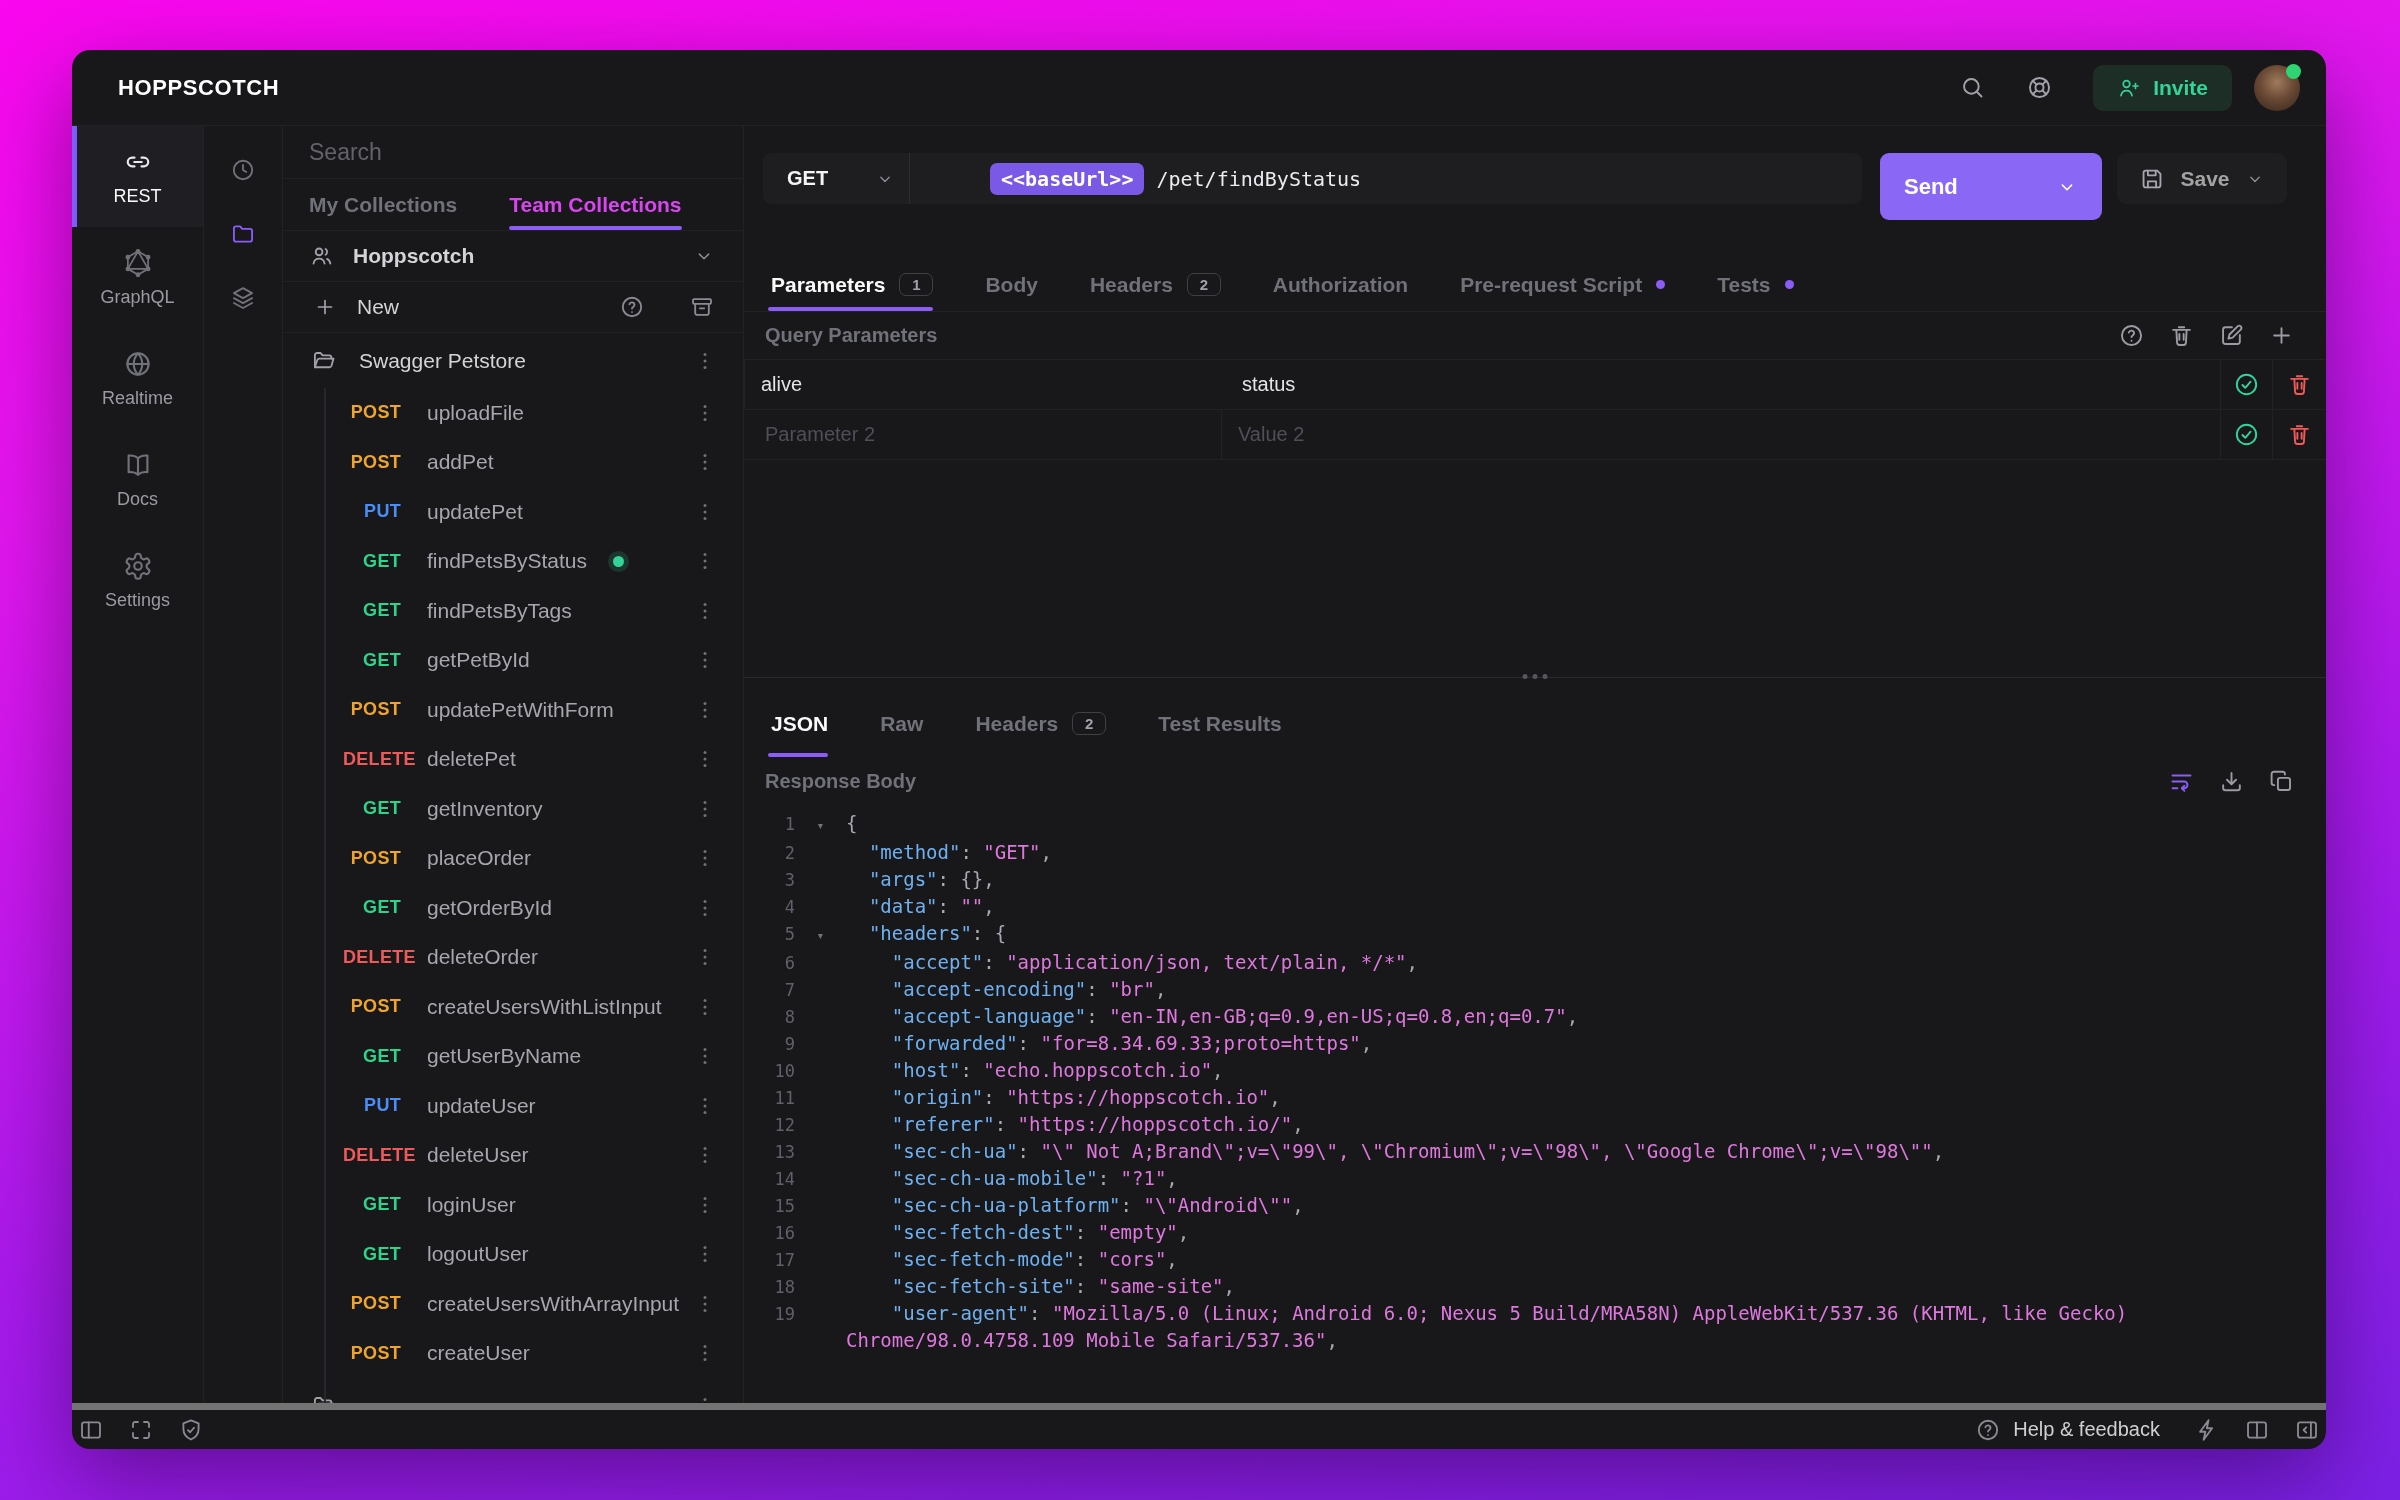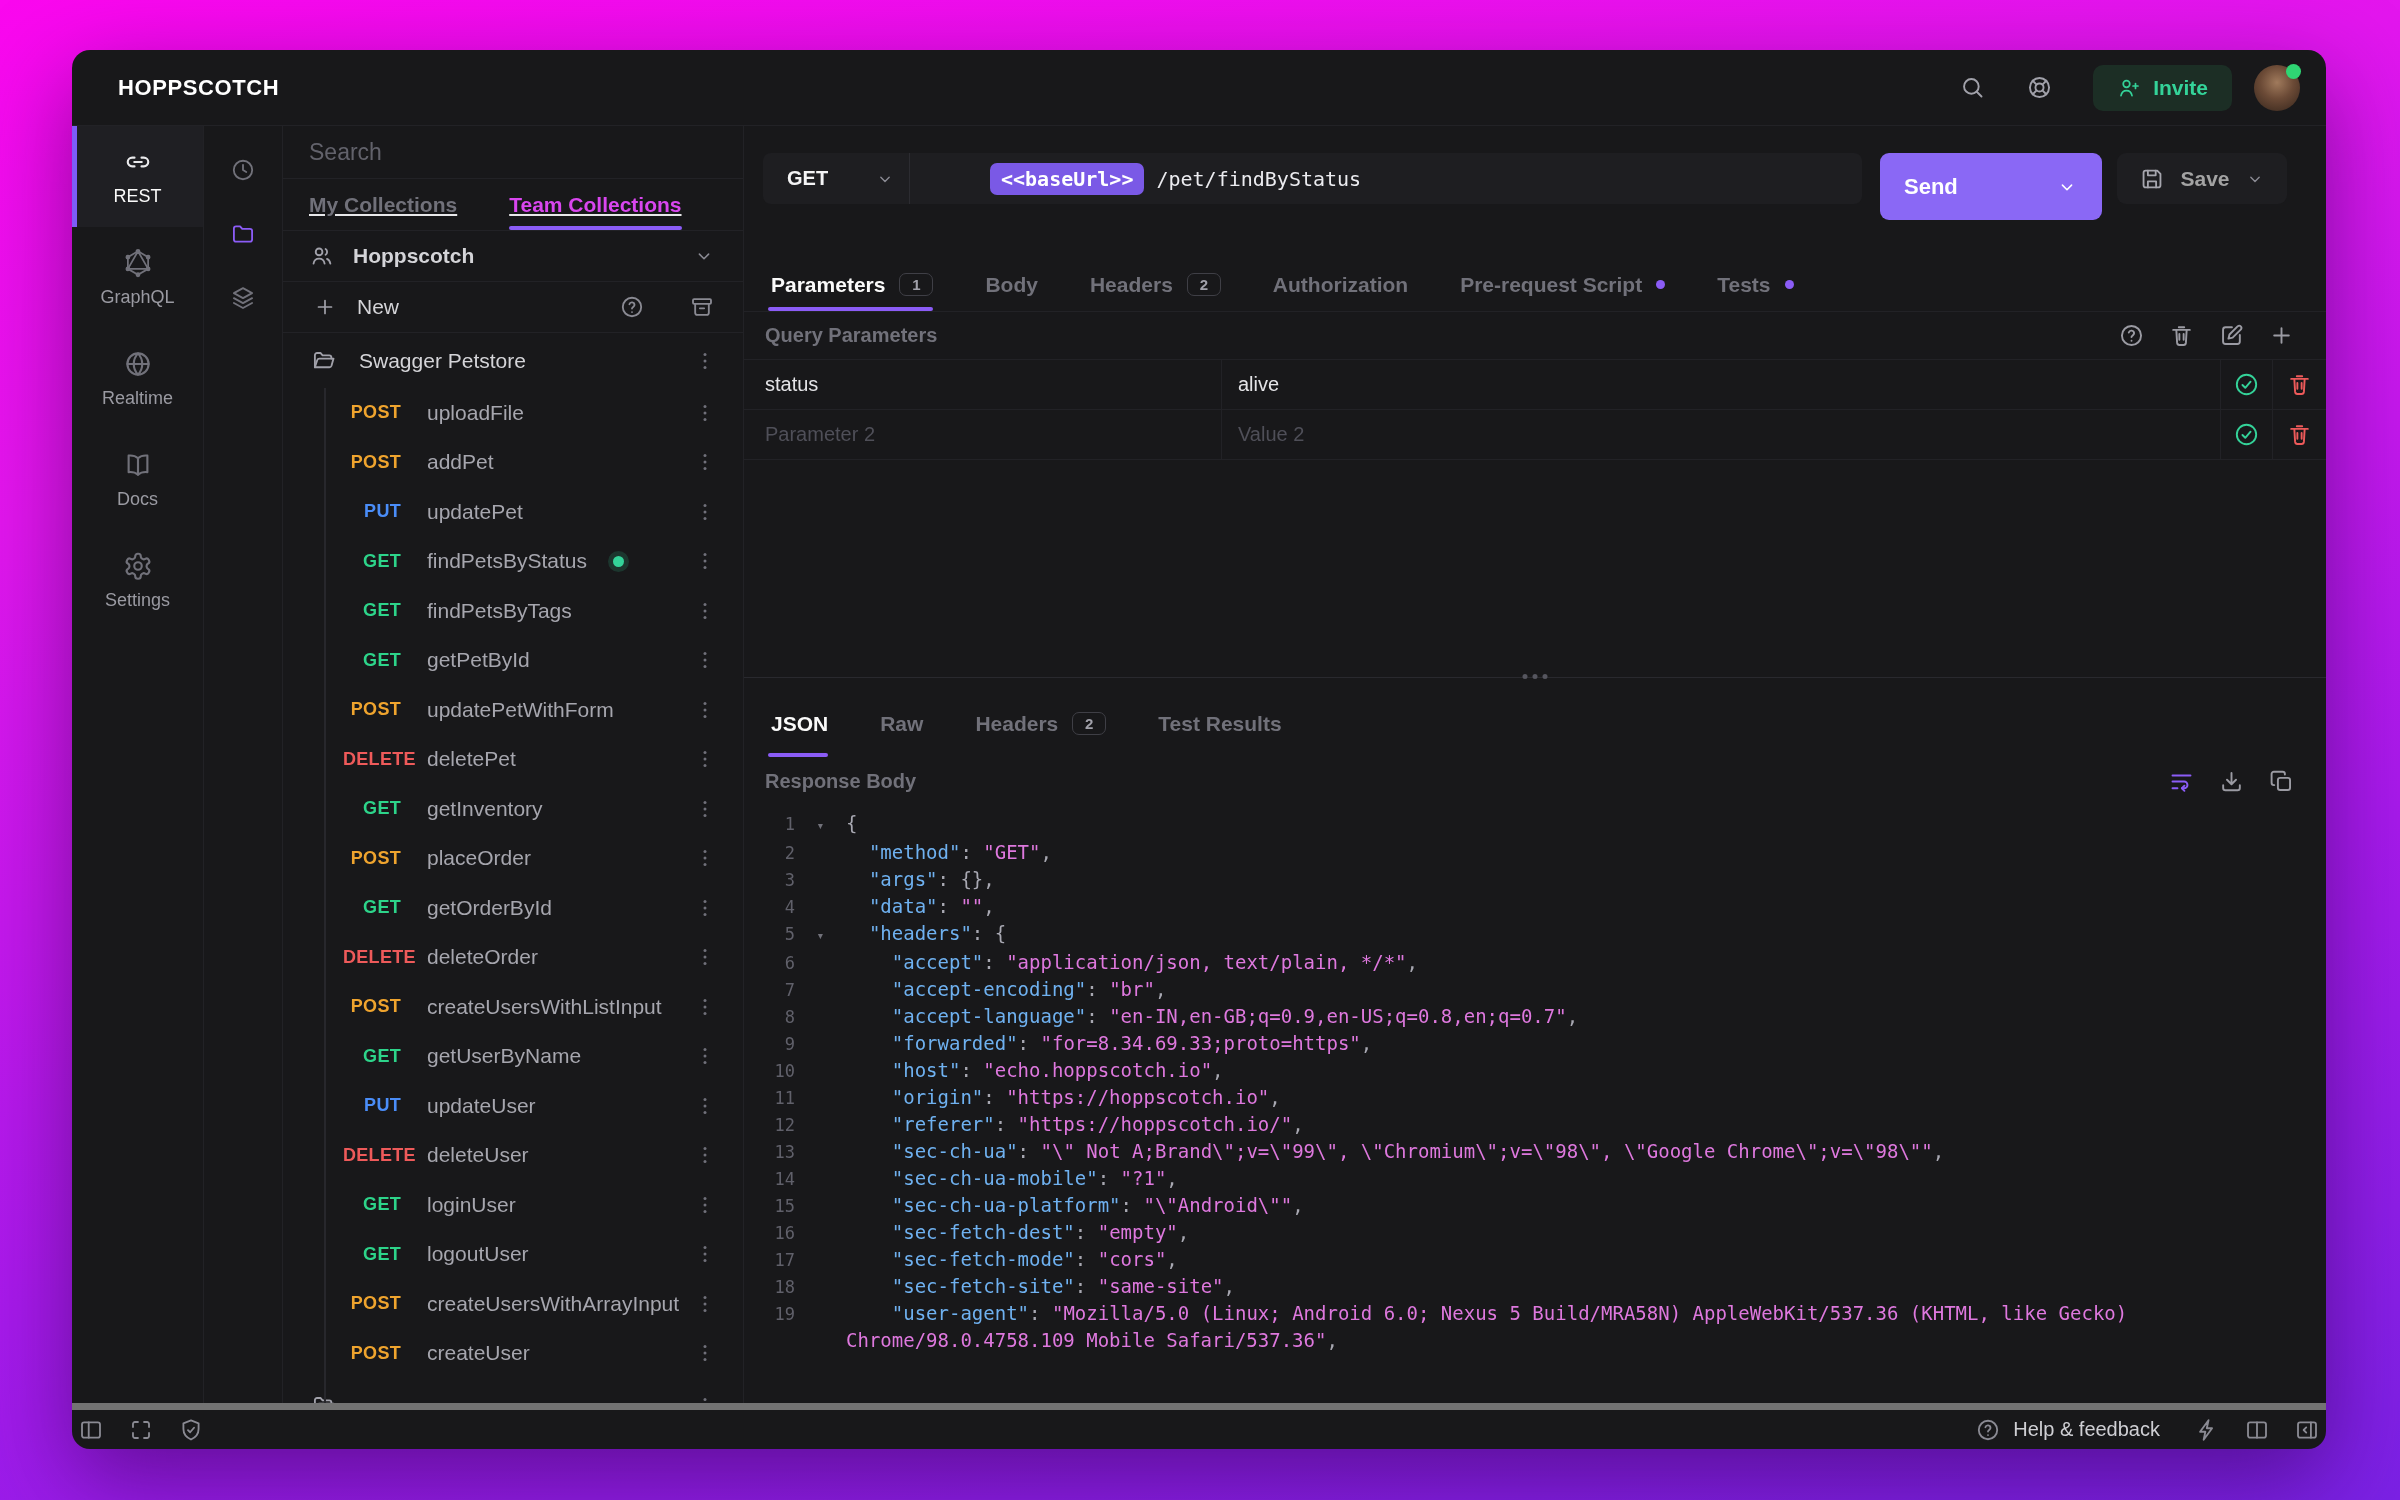--- a/index.html
+++ b/index.html
@@ -37,21 +37,21 @@
   .strip-btn{width:48px;height:48px;display:flex;align-items:center;justify-content:center;
     color:#71717a;cursor:pointer;border-radius:8px;}
   .strip-btn.active{color:#8b5cf6;}
   
   .collections{width:460px;flex:none;border-right:1px solid #222226;display:flex;flex-direction:column;min-height:0;}
   .search-row{height:52px;flex:none;border-bottom:1px solid #222226;display:flex;align-items:center;}
   .search-row input{background:transparent;border:none;outline:none;color:#d4d4d8;font-size:23px;
     padding:0 0 0 26px;width:100%;font-family:"Liberation Sans",sans-serif;}
   .search-row input::placeholder{color:#62626b;}
   .coll-tabs{height:51px;flex:none;border-bottom:1px solid #222226;display:flex;align-items:stretch;
-    padding-left:26px;gap:52px;text-decoration:underline;}
+    padding-left:26px;gap:52px;}
   .coll-tab{position:relative;display:flex;align-items:center;font-size:21px;font-weight:600;
     color:#71717a;cursor:pointer;}
   .coll-tab.active{color:#d946ef;}
   .coll-tab.active::after{content:"";position:absolute;left:0;right:0;bottom:0;height:4px;
     background:#8b5cf6;border-radius:3px;}
   .team-row,.new-row{height:50px;flex:none;border-bottom:1px solid #222226;display:flex;align-items:center;}
   .team-row{padding:0 28px 0 26px;gap:18px;cursor:pointer;}
   .team-name{flex:1;font-size:21px;font-weight:600;color:#d4d4d8;}
   .new-row{padding:0 28px 0 30px;gap:20px;cursor:pointer;}
   .new-label{flex:1;font-size:21px;color:#d4d4d8;}
@@ -711,22 +711,22 @@
             <span class="hbtn ic" style="height: 27px; width: 27px;">
                 <svg viewBox="0 0 24 24" fill="none" stroke="currentColor" stroke-width="1.7" stroke-linecap="round" stroke-linejoin="round">
                   <path d="M12 5.5v13M5.5 12h13"></path>
                 </svg>
               </span>
           </span>
         </div>
 
         <div id="param-rows">
             <div class="param-row">
+              <div class="pcell pval">alive</div>
               <div class="pcell pkey">status</div>
-              <div class="pcell pval">alive</div>
               <div class="pcell pbtn">
                 <span class="ic ok-ic" style="height: 27px; width: 27px;">
                   <svg viewBox="0 0 24 24" fill="none" stroke="currentColor" stroke-width="1.7" stroke-linecap="round" stroke-linejoin="round">
                     <circle cx="12" cy="12" r="8.6"></circle>
                     <path d="M8.4 12.4l2.5 2.5 4.7-5.4"></path>
                   </svg>
                 </span>
               </div>
               <div class="pcell pbtn">
                 <span class="ic del-ic" style="height: 27px; width: 27px;">

